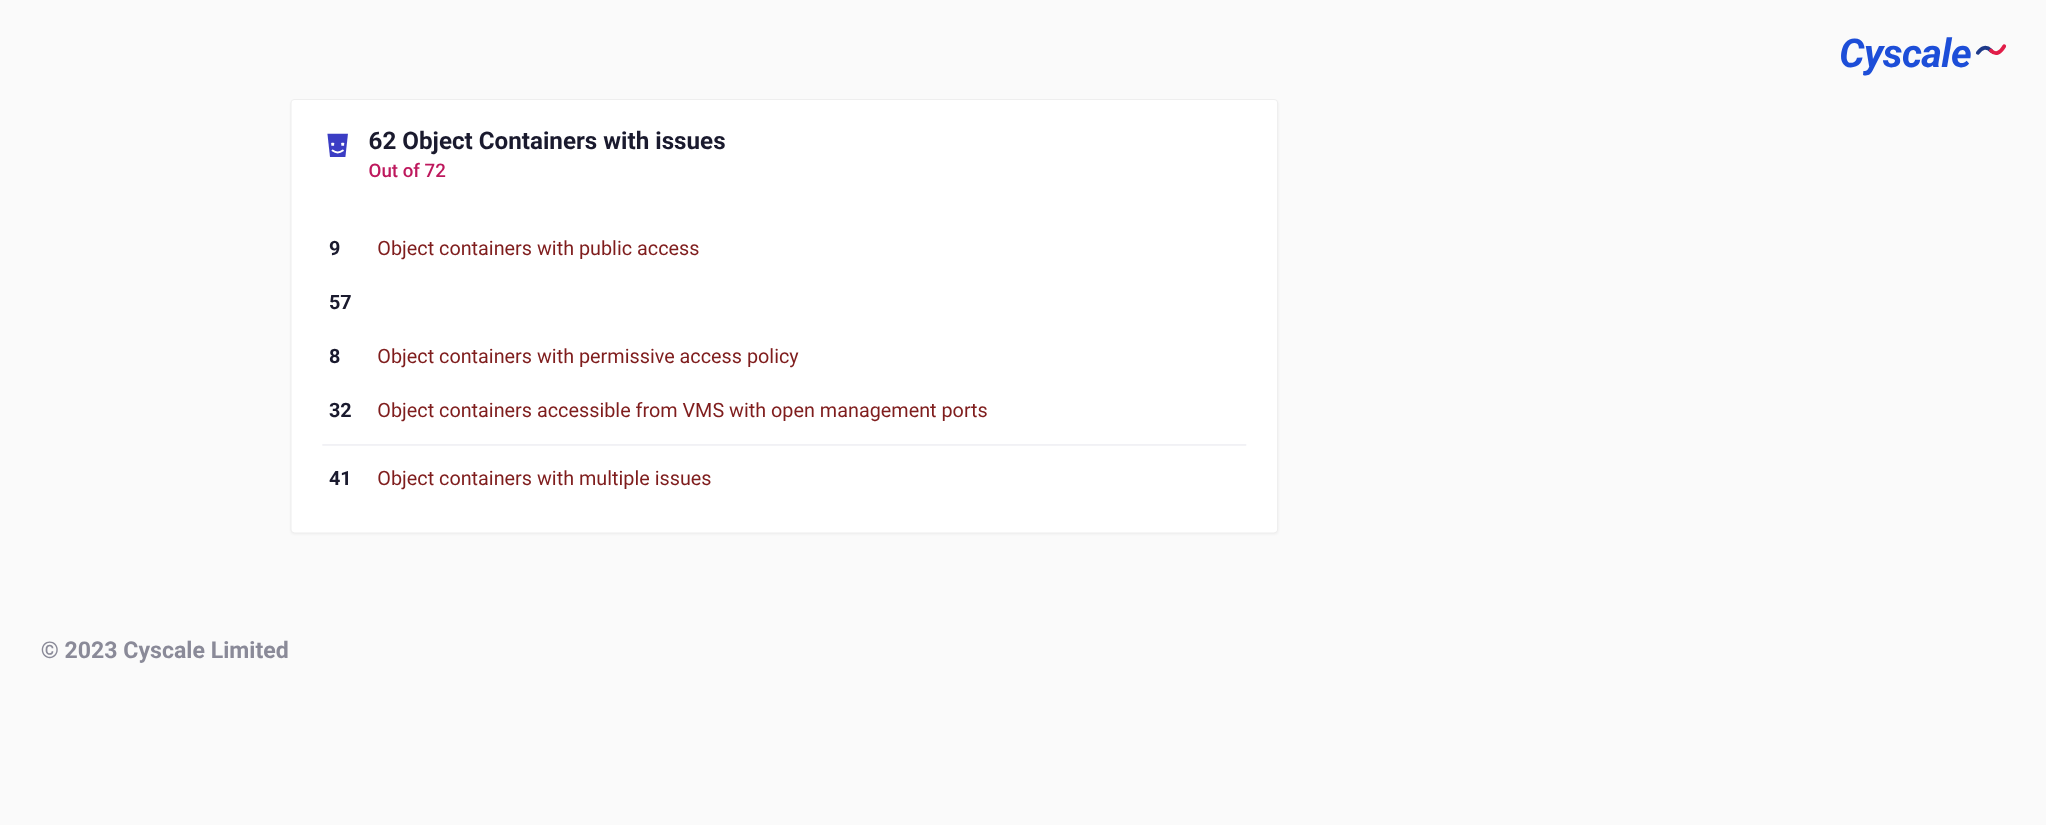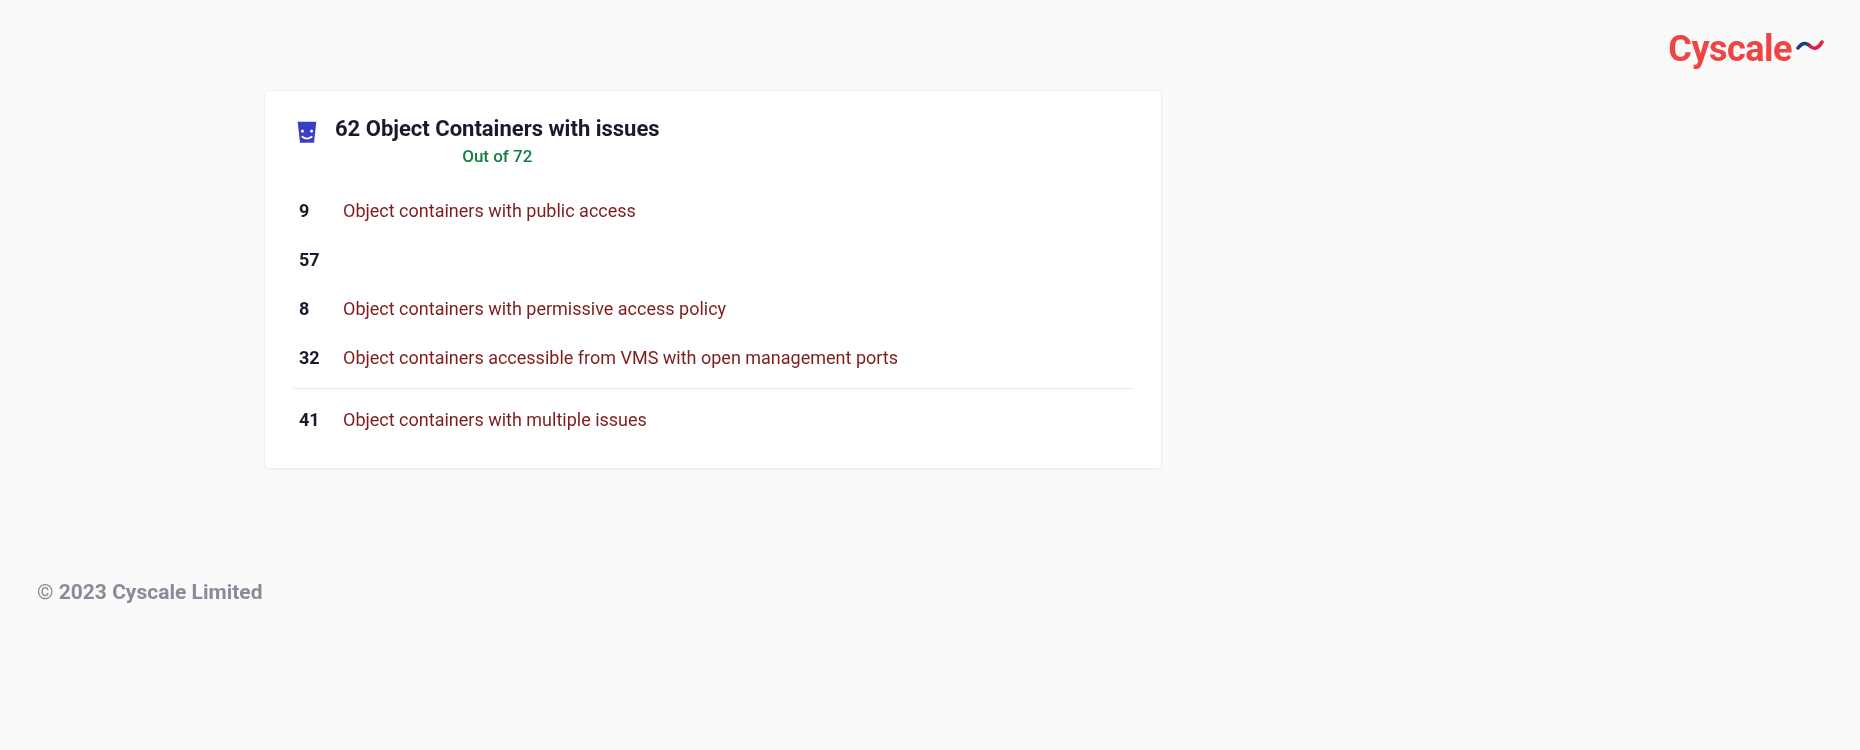--- a/index.html
+++ b/index.html
@@ -18,60 +18,60 @@
       position: absolute;
       top: 28px;
       right: 36px;
       display: flex;
       align-items: center;
       gap: 4px;
     }
     .brand-name {
       font-size: 36px;
       font-weight: 700;
-      color: #ef4444;
+      color: #1d4ed8;
       letter-spacing: -0.5px;
+      font-style: italic;
     }
     .brand-mark {
       display: inline-flex;
       margin-top: -8px;
     }
     .card {
       position: absolute;
       top: 90px;
       left: 264px;
       width: 898px;
       background: #ffffff;
       border: 1px solid #eeeeee;
       border-radius: 4px;
       padding: 24px 28px 24px 28px;
       box-shadow: 0 1px 2px rgba(0,0,0,0.03);
     }
     .card-header {
       display: flex;
       align-items: flex-start;
       gap: 14px;
-      margin-bottom: 20px;
-      text-align: center;
+      margin-bottom: 36px;
     }
     .card-icon {
       width: 28px;
       height: 28px;
       margin-top: 2px;
       flex-shrink: 0;
     }
     .card-title {
       font-size: 22px;
       font-weight: 700;
       color: #1a1a2e;
       line-height: 1.3;
     }
     .card-subtitle {
       font-size: 17px;
-      color: #15803d;
+      color: #be185d;
       margin-top: 2px;
       font-weight: 500;
     }
     .issues-list {
       display: flex;
       flex-direction: column;
     }
     .issue-row {
       display: flex;
       align-items: baseline;

